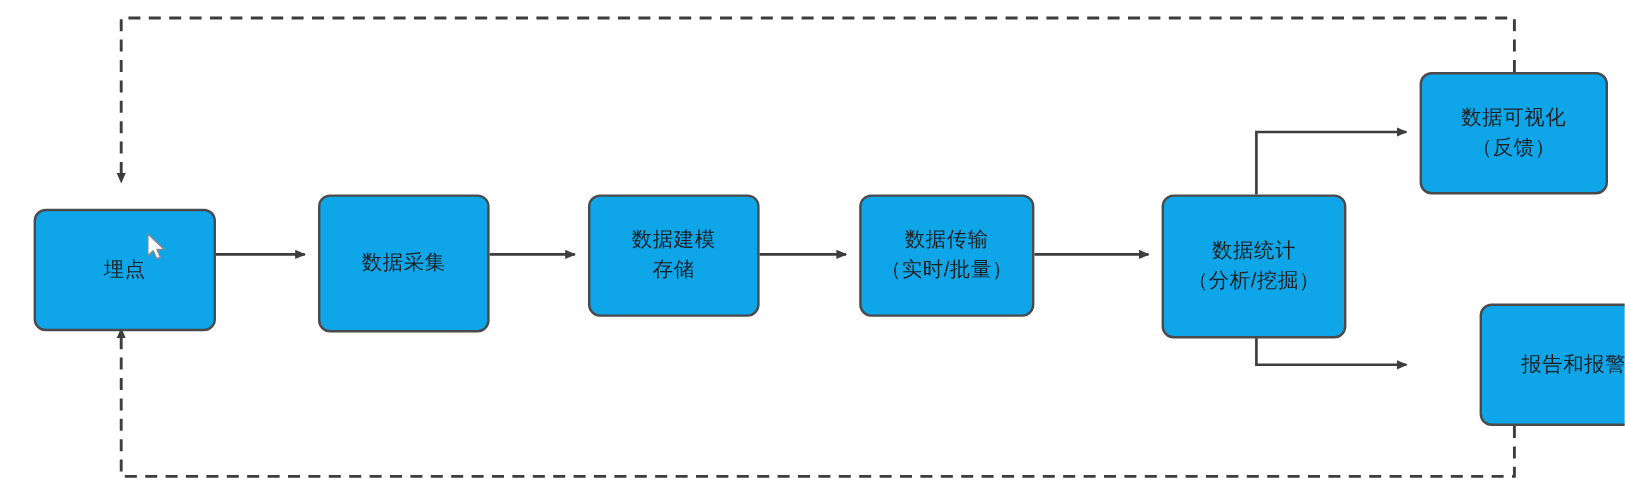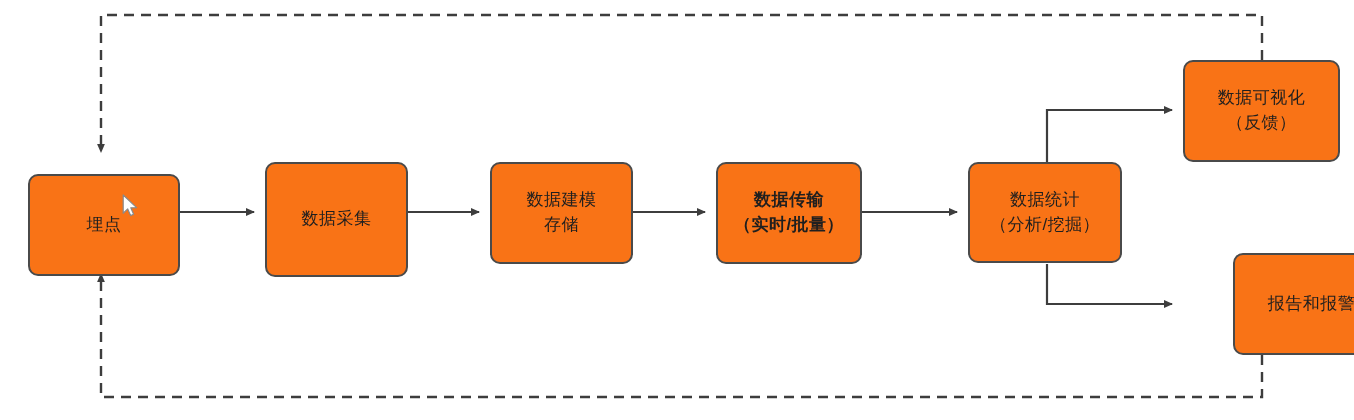--- a/index.html
+++ b/index.html
@@ -22,21 +22,21 @@
     top: 0;
     left: 0;
     width: 1354px;
     height: 420px;
   }
   .node {
     position: absolute;
     box-sizing: border-box;
     border: 2px solid #4a4a4a;
     border-radius: 10px;
-    background: #f97316;
+    background: #0ea5e9;
     display: flex;
     align-items: center;
     justify-content: center;
     text-align: center;
     color: #1f1f1f;
     font-size: 17px;
     line-height: 1.45;
     letter-spacing: 0.5px;
     z-index: 2;
   }
@@ -88,26 +88,26 @@
 
   <div class="node" style="left:265px; top:162px; width:143px; height:115px;">
     <span class="node-label">数据采集</span>
   </div>
 
   <div class="node" style="left:490px; top:162px; width:143px; height:102px;justify-content:center;">
     <span class="node-label">数据建模
 存储</span>
   </div>
 
-  <div class="node" style="left:716px; top:162px; width:146px; height:102px;font-weight:bold;">
+  <div class="node" style="left:716px; top:162px; width:146px; height:102px;">
     <span class="node-label">数据传输
 （实时/批量）</span>
   </div>
 
-  <div class="node" style="left:968px; top:162px; width:154px; height:101px;">
+  <div class="node" style="left:968px; top:162px; width:154px; height:120px;">
     <span class="node-label">数据统计
 （分析/挖掘）</span>
   </div>
 
   <div class="node" style="left:1183px; top:60px; width:157px; height:102px;">
     <span class="node-label">数据可视化
 （反馈）</span>
   </div>
 
   <div class="node" style="left:1233px; top:253px; width:157px; height:102px;">

